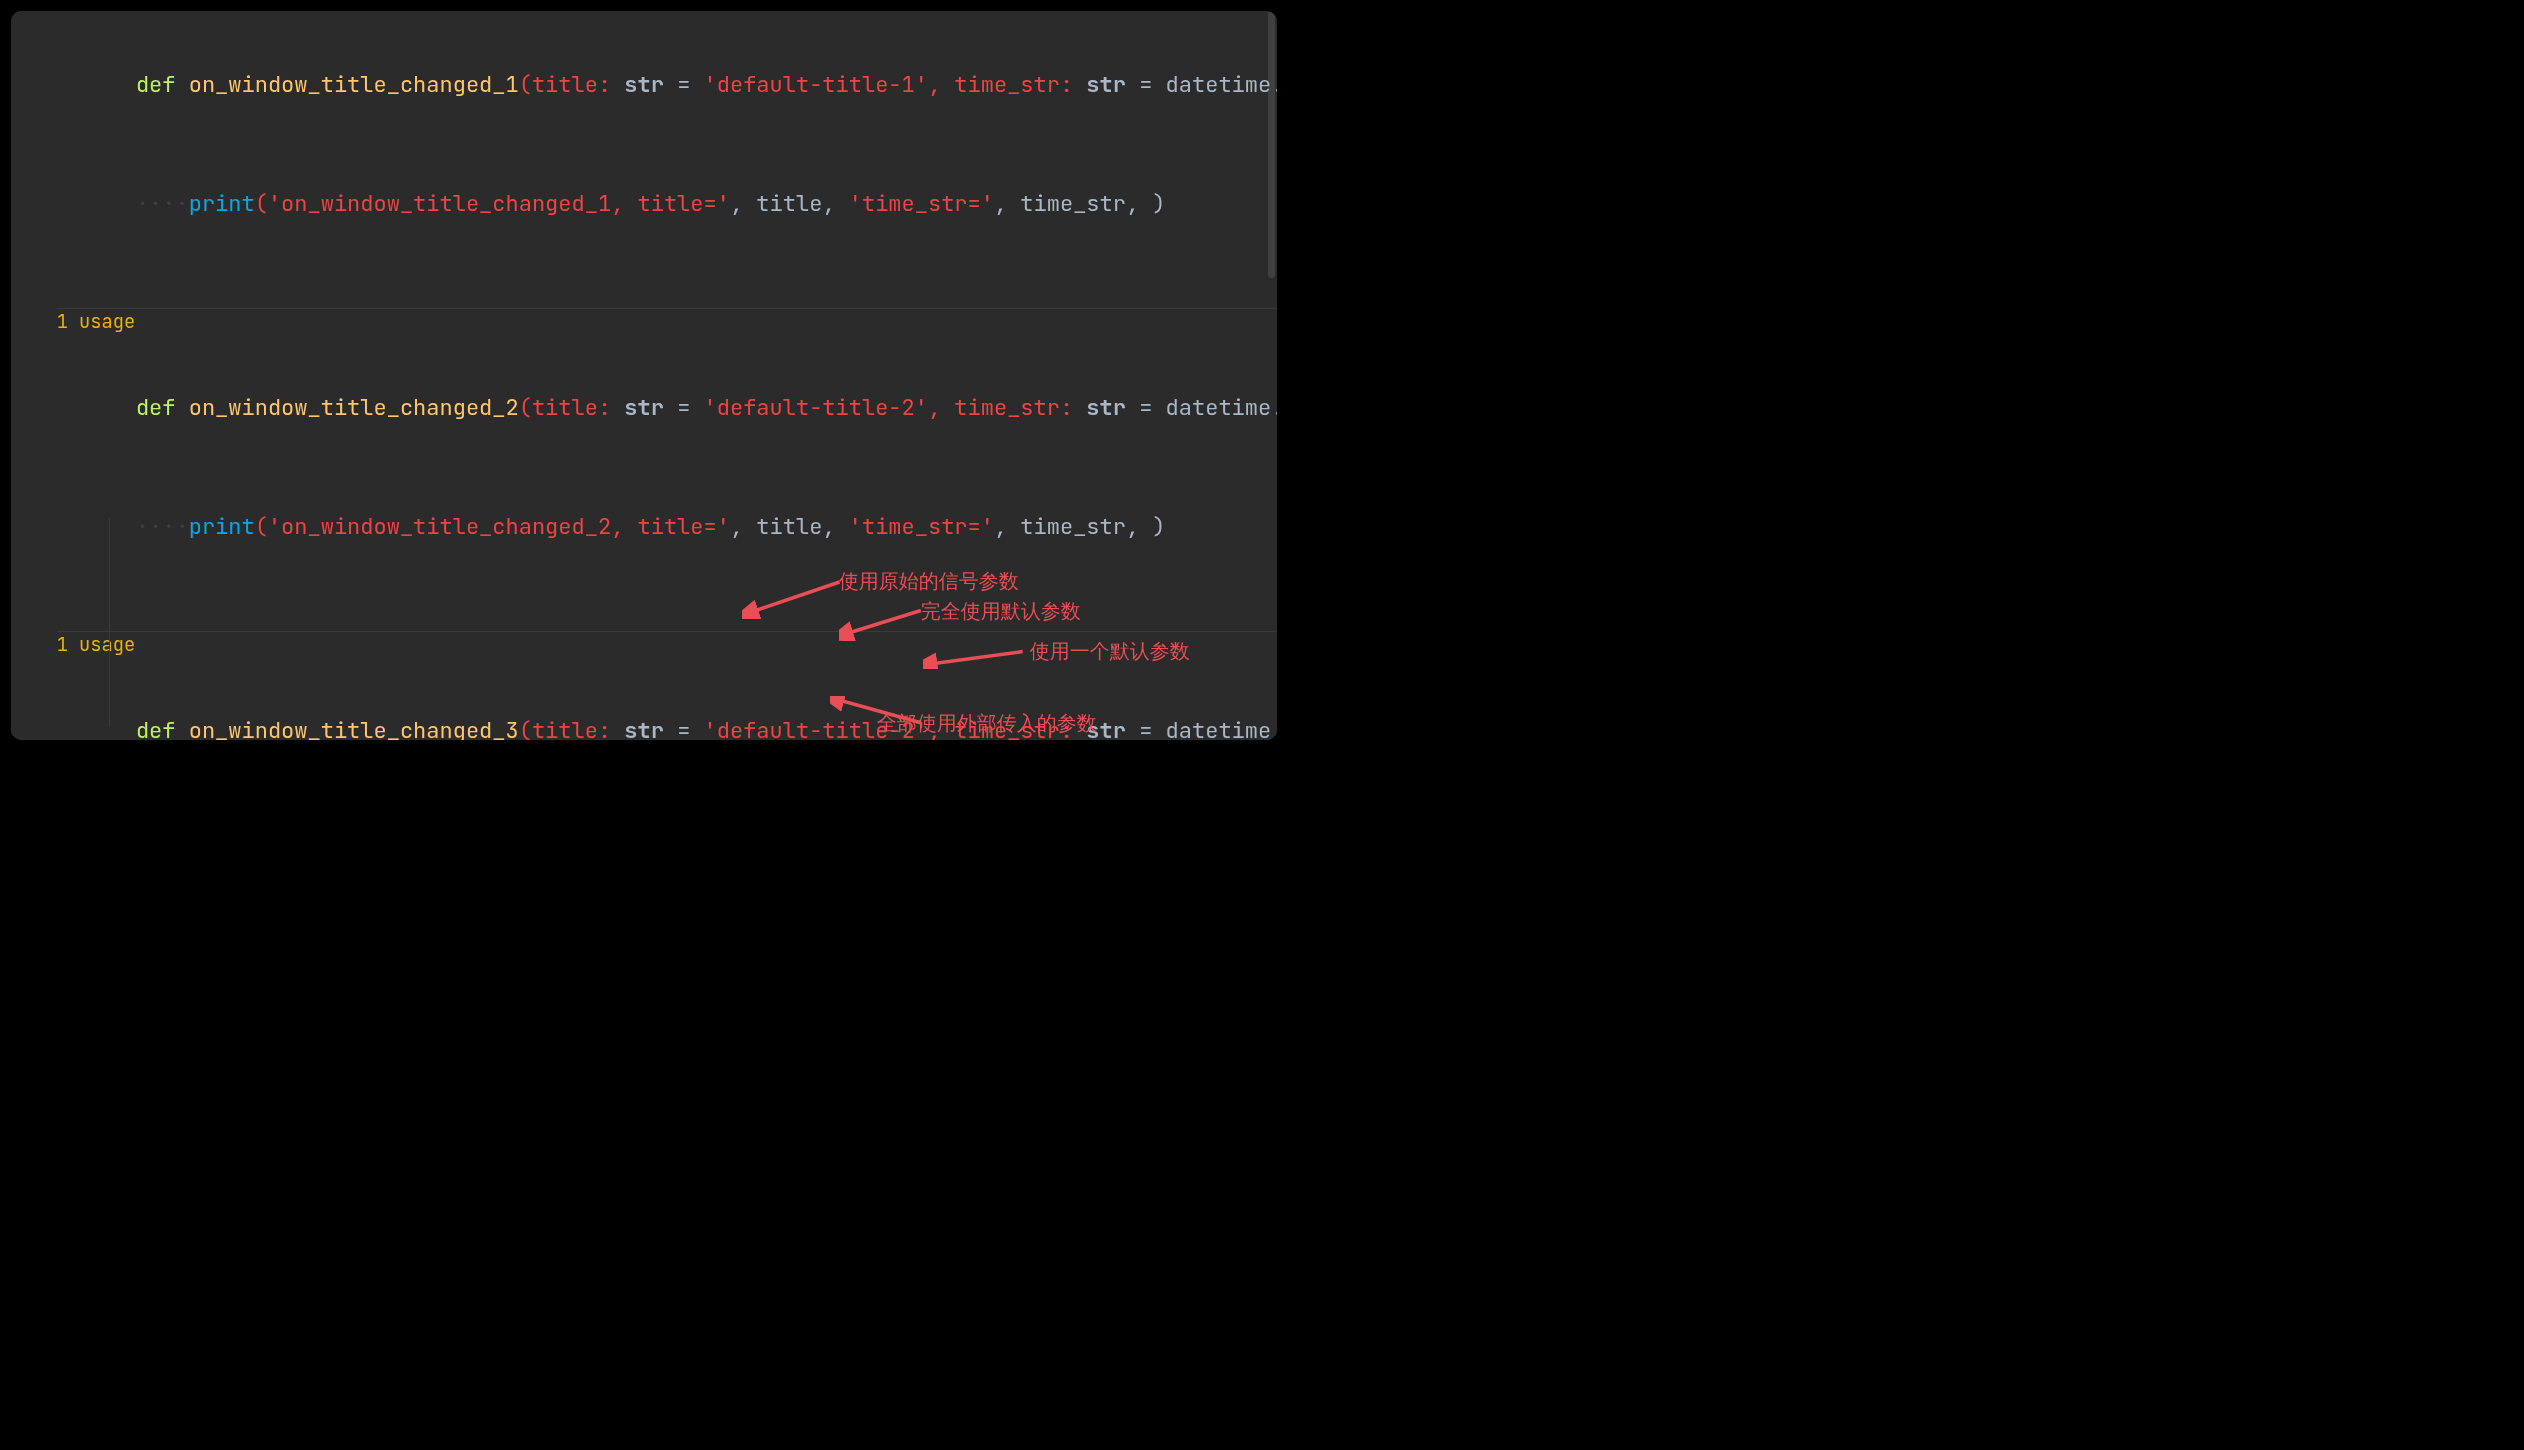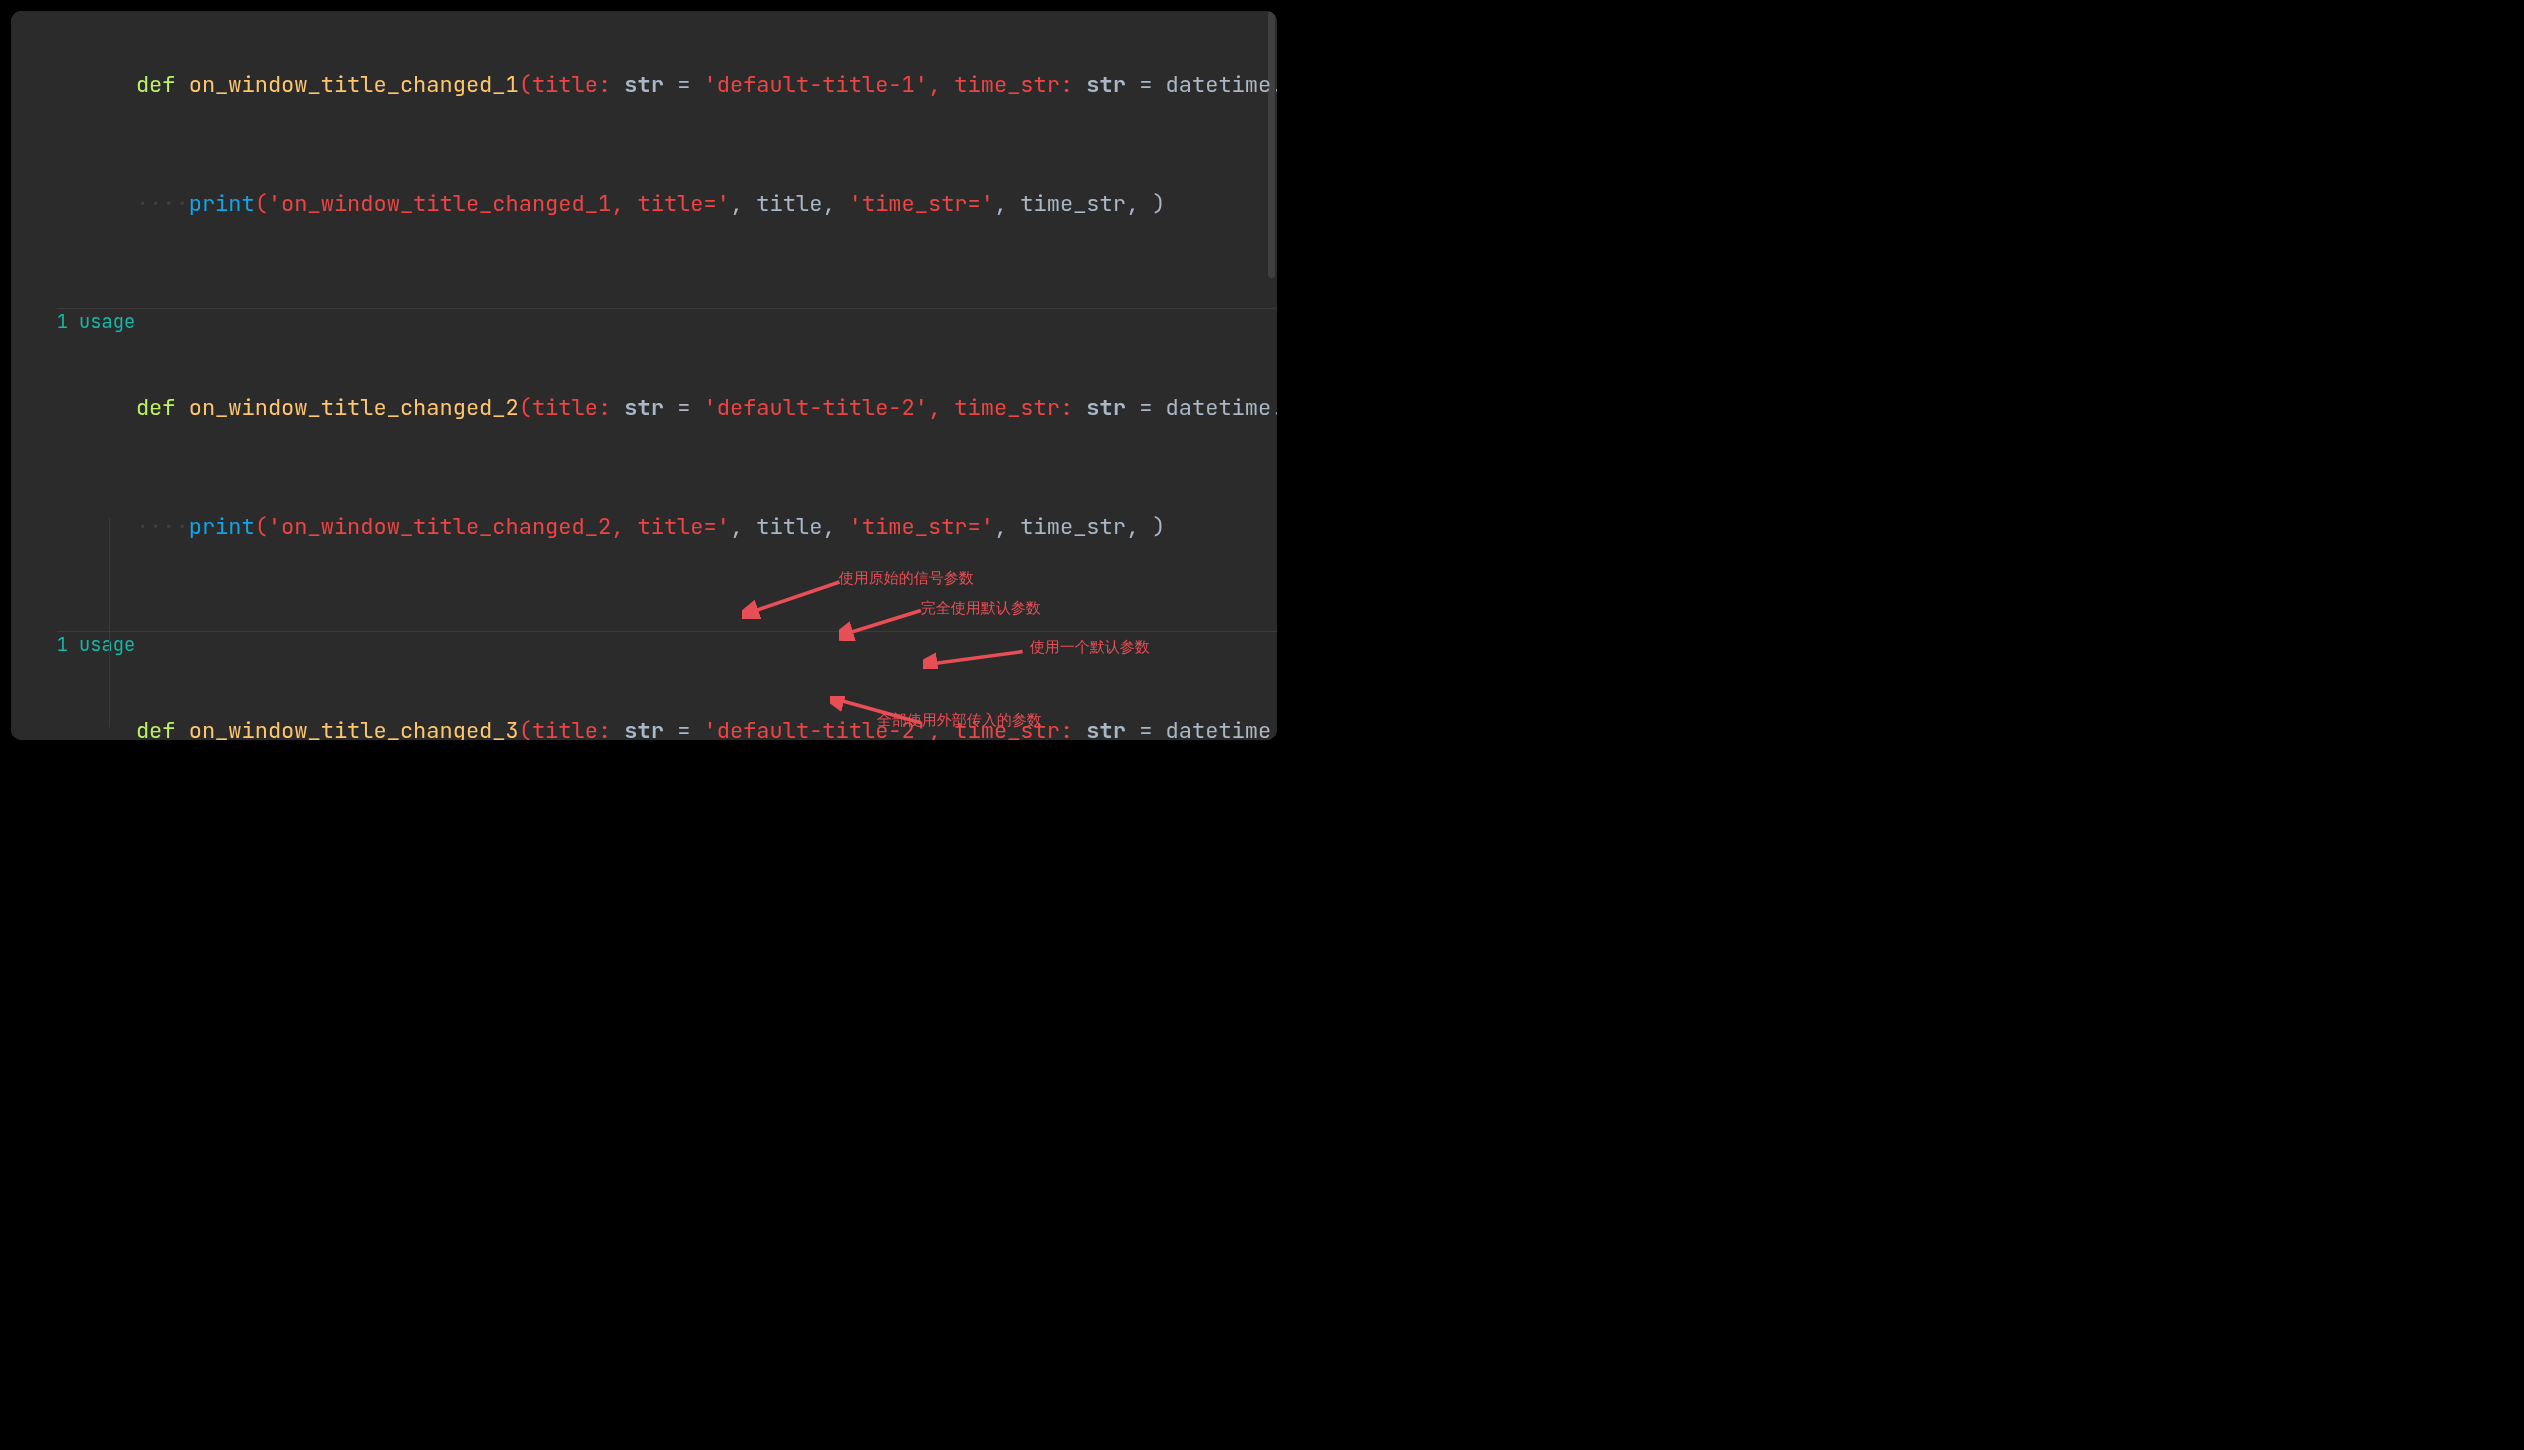--- a/index.html
+++ b/index.html
@@ -33,38 +33,38 @@
     left: 46px; right: 0; top:0; bottom:0;
     background: #2b2b2b;
     overflow: hidden;
   }
   .line { white-space: pre; position: relative; }
   .hr-line {
     border-top: 0.9px solid #3a3a3a;
     height:0;
   }
   .usage {
-    color: #14b8a6;
+    color: #eab308;
     font-size: 18.7px;
   }
   
   .kw { color: #bef264; }      
   .fn { color: #ffc66d; }
   .type { color: #a9b7c6; font-weight: bold; }
   .str { color: #ef4444; }
   .builtin { color: #0ea5e9; }   
   .eq { color: #a9b7c6; }
   .punc { color: #ef4444; }
   .white { color: #a9b7c6; }
   .dots { color: #404040; }
   
   .annotation {
     position: absolute;
     color: #e84e55;
-    font-size: 15px;
+    font-size: 20px;
     font-weight: 400;
     pointer-events: none;
     font-family: 'PingFang SC','Microsoft YaHei', sans-serif;
     white-space: nowrap;
   }
   .arrow {
     position: absolute;
     pointer-events: none;
   }
   .scrollbar {

